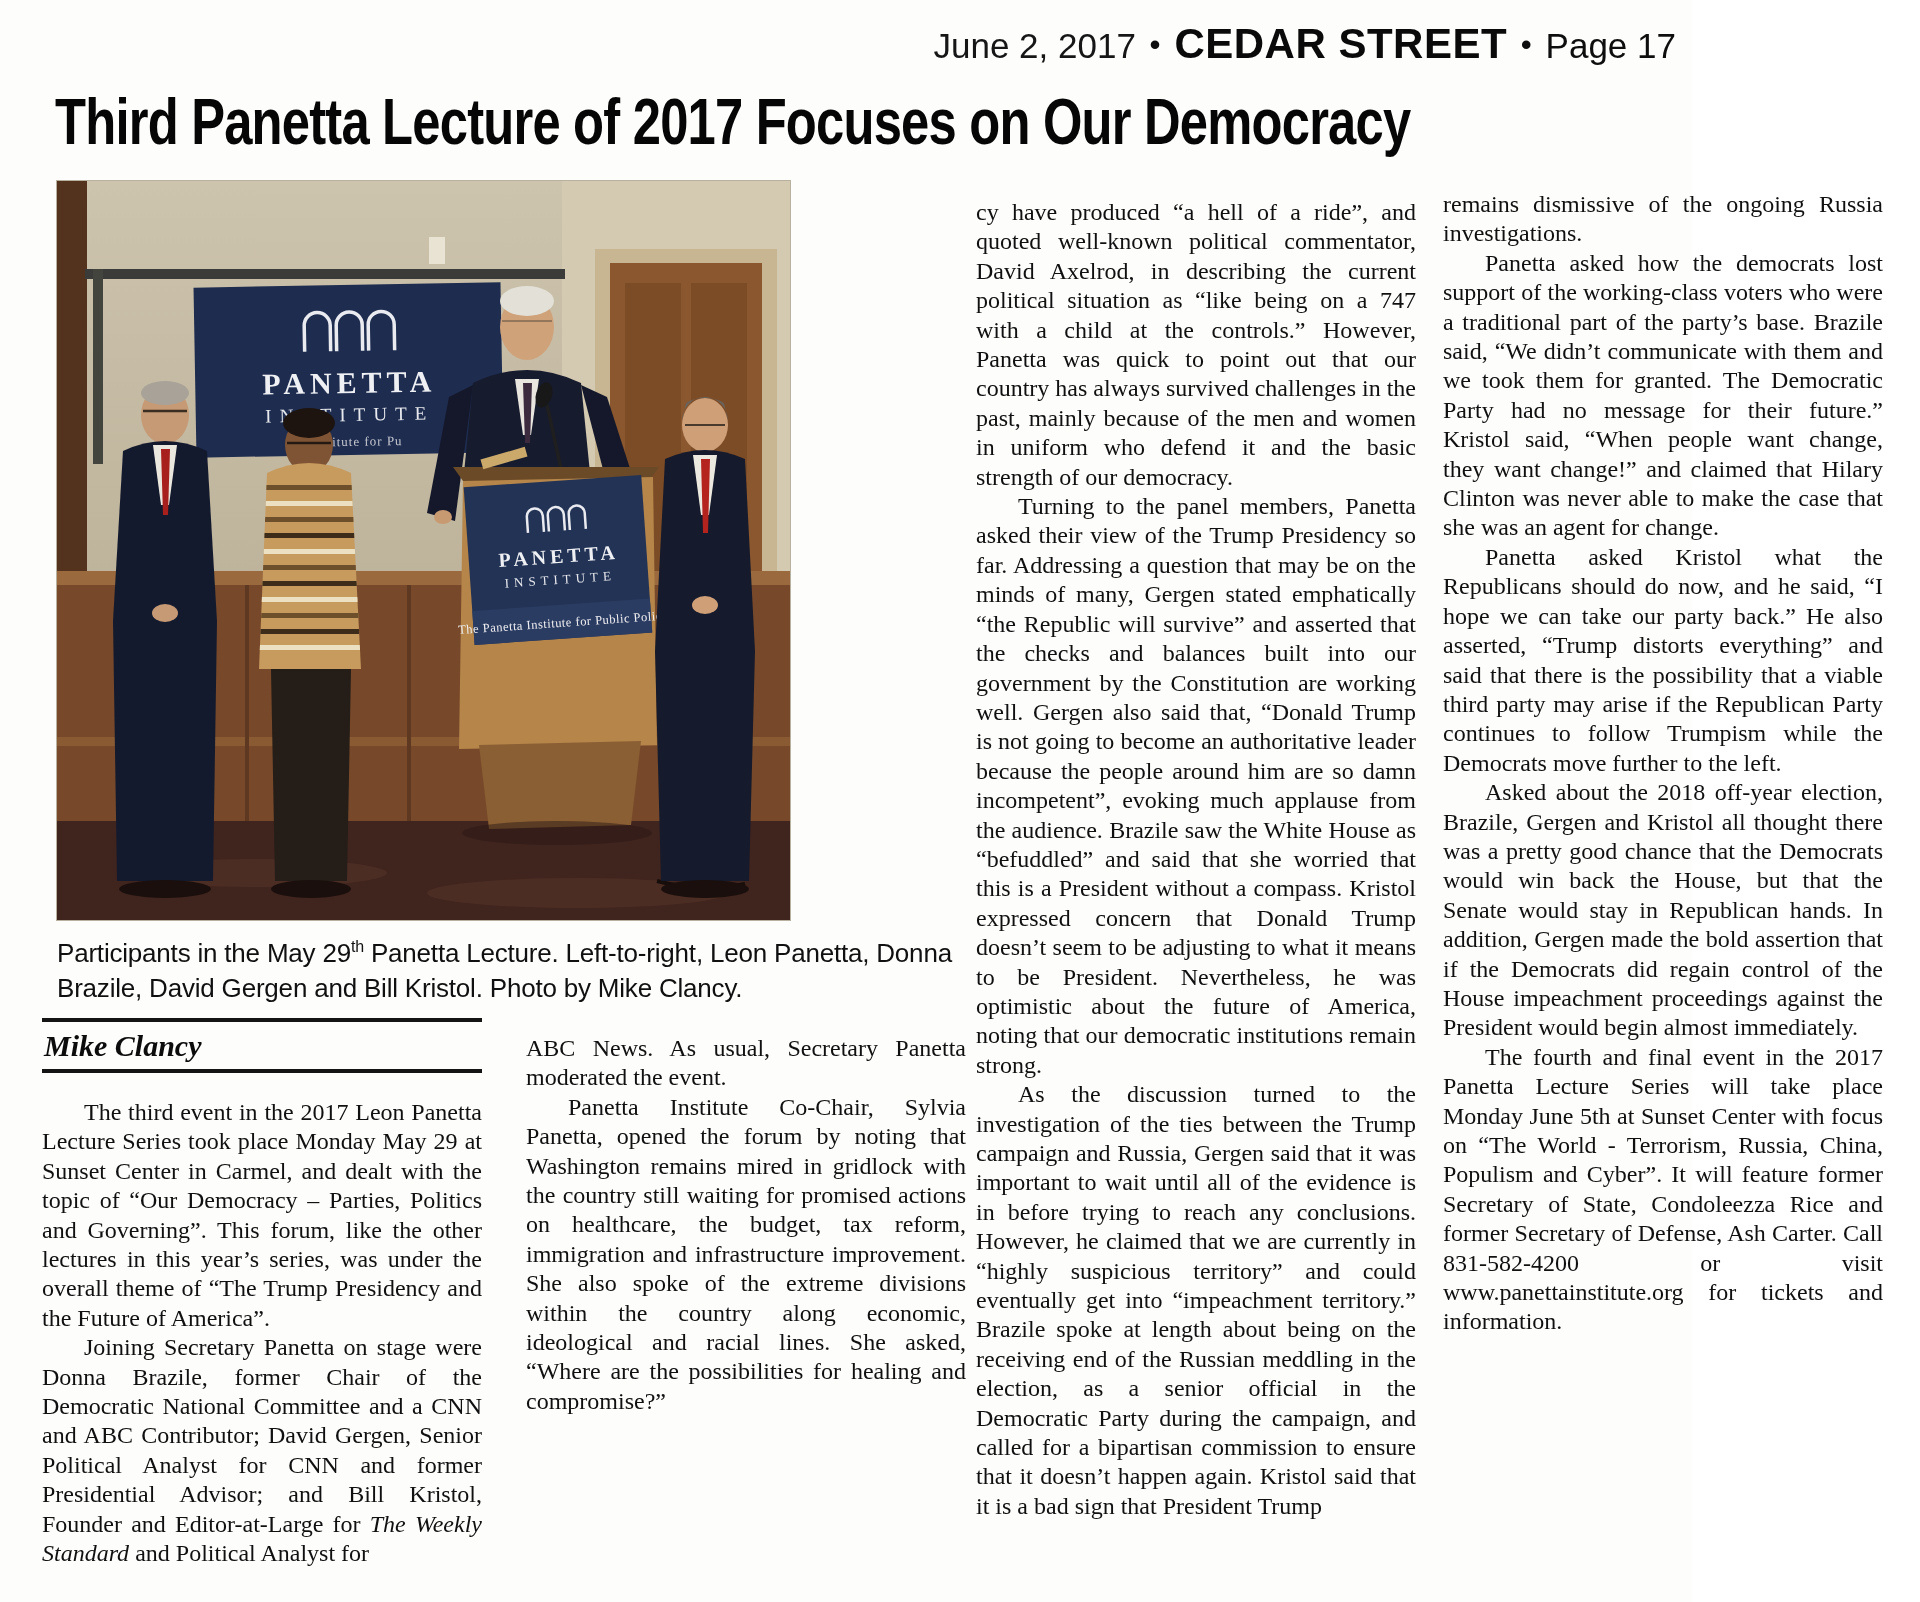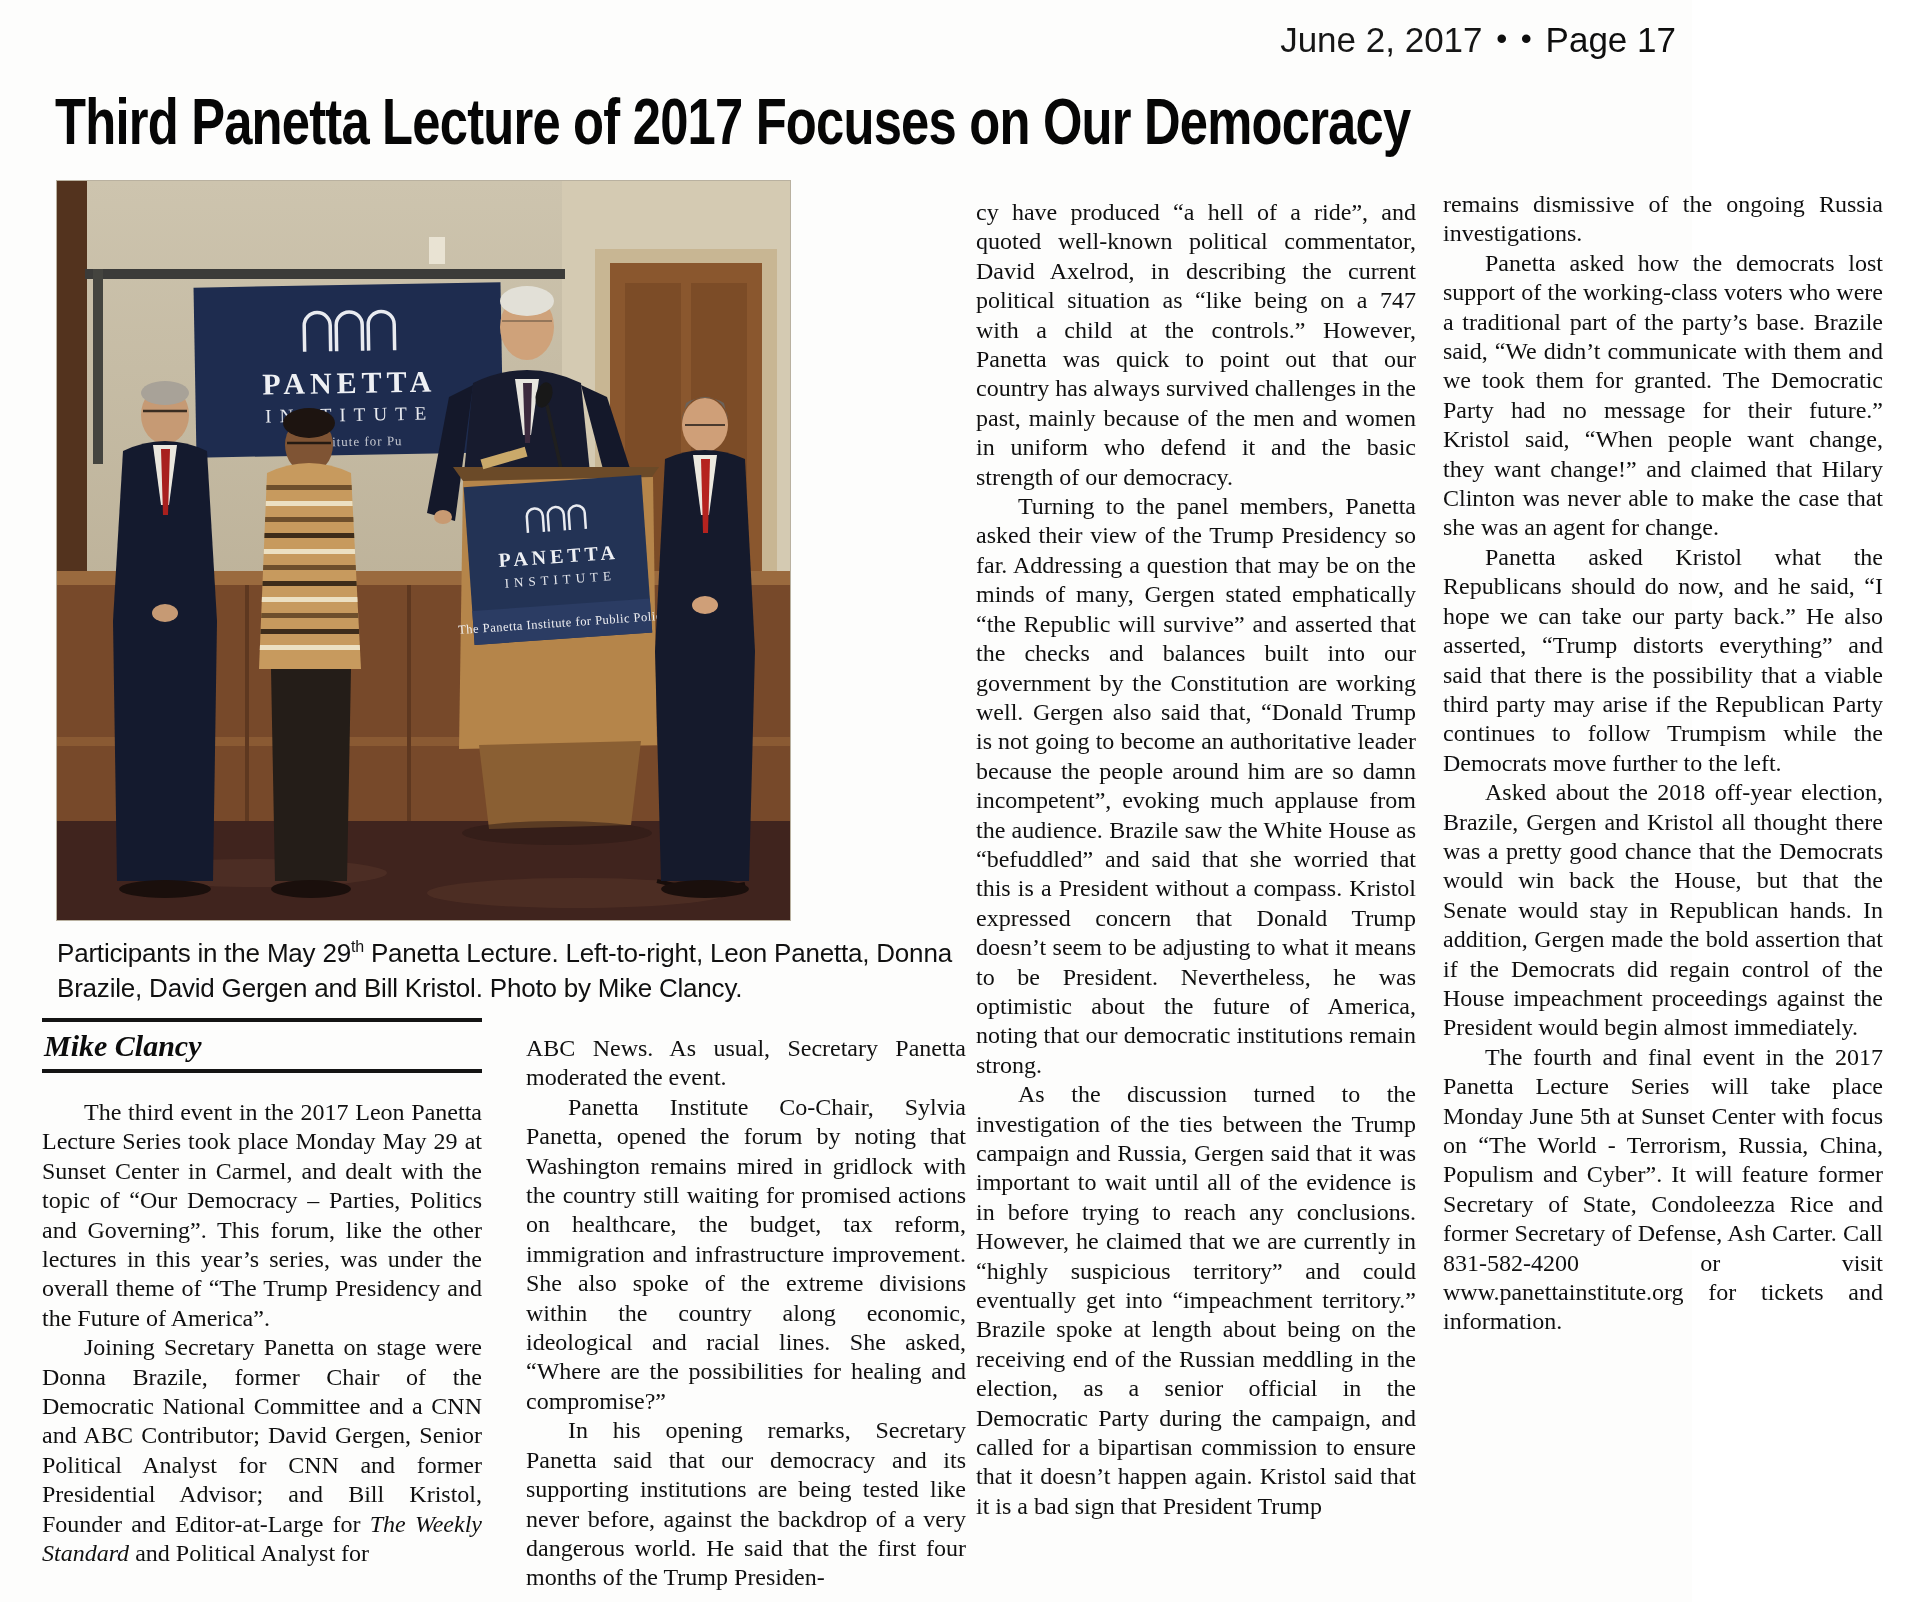--- a/index.html
+++ b/index.html
@@ -45,20 +45,21 @@
   .sv-pod-tag{font-family:"Liberation Serif",serif;font-size:12.5px;letter-spacing:.5px;fill:#f0f0f2;}
 </style>
 </head>
 <body>
 
 <div class="page">
 
   <div class="paper-header">
     <span class="hdr-date">June 2, 2017</span>
     <span class="hdr-bullet">•</span>
+    <span class="hdr-mast">CEDAR STREET</span>
     <span class="hdr-bullet">•</span>
     <span class="hdr-page">Page 17</span>
   </div>
 
   <h1 class="headline">Third Panetta Lecture of 2017 Focuses on Our Democracy</h1>
 
   <div class="photo">
     <svg width="733" height="739" viewBox="0 0 733 739">
       <defs>
         <linearGradient id="wallGrad" x1="0" y1="0" x2="0" y2="1">
@@ -213,21 +214,20 @@
   </div>
 
   <div class="col" id="col1">
     <p>The third event in the 2017 Leon Panetta Lecture Series took place Monday May 29 at Sunset Center in Carmel, and dealt with the topic of “Our Democracy – Parties, Politics and Governing”.  This forum, like the other lectures in this year’s series, was under the overall theme of “The Trump Presidency and the Future of America”.</p>
     <p><span>Joining Secretary Panetta on stage were Donna Brazile, former Chair of the Democratic National Committee and a CNN and ABC Contributor; David Gergen, Senior Political Analyst for CNN and former Presidential Advisor; and Bill Kristol, Founder and Editor-at-Large for </span><span class="ital">The Weekly Standard</span><span> and Political Analyst for</span></p>
   </div>
 
   <div class="col" id="col2">
     <p class="noindent">ABC News.  As usual, Secretary Panetta moderated the event.</p>
     <p>Panetta Institute Co-Chair, Sylvia Panetta, opened the forum by noting that Washington remains mired in gridlock with the country still waiting for promised actions on healthcare, the budget, tax reform, immigration and infrastructure improvement.  She also spoke of the extreme divisions within the country along economic, ideological and racial lines. She asked, “Where are the possibilities for healing and compromise?”</p>
-    <p>In his opening remarks, Secretary Panetta said that our democracy and its supporting institutions are being tested like never before, against the backdrop of a very dangerous world.  He said that the first four months of the Trump Presiden-</p>
   </div>
 
   <div class="col" id="col3">
     <p class="noindent">cy have produced “a hell of a ride”, and quoted well-known political commentator, David Axelrod, in describing the current political situation as “like being on a 747 with a child at the controls.”  However, Panetta was quick to point out that our country has always survived challenges in the past, mainly because of the men and women in uniform who defend it and the basic strength of our democracy.</p>
     <p>Turning to the panel members, Panetta asked their view of the Trump Presidency so far. Addressing a question that may be on the minds of many, Gergen stated emphatically “the Republic will survive” and asserted that the checks and balances built into our government by the Constitution are working well. Gergen also said that, “Donald Trump is not going to become an authoritative leader because the people around him are so damn incompetent”, evoking much applause from the audience.  Brazile saw the White House as “befuddled” and said that she worried that this is a President without a compass. Kristol expressed concern that Donald Trump doesn’t seem to be adjusting to what it means to be President.  Nevertheless, he was optimistic about the future of America, noting that our democratic institutions remain strong.</p>
     <p>As the discussion turned to the investigation of the ties between the Trump campaign and Russia, Gergen said that it was important to wait until all of the evidence is in before trying to reach any conclusions.  However, he claimed that we are currently in “highly suspicious territory” and could eventually get into “impeachment territory.” Brazile spoke at length about being on the receiving end of the Russian meddling in the election, as a senior official in the Democratic Party during the campaign, and called for a bipartisan commission to ensure that it doesn’t happen again. Kristol said that it is a bad sign that President Trump</p>
   </div>
 
   <div class="col" id="col4">
     <p class="noindent">remains dismissive of the ongoing Russia investigations.</p>

